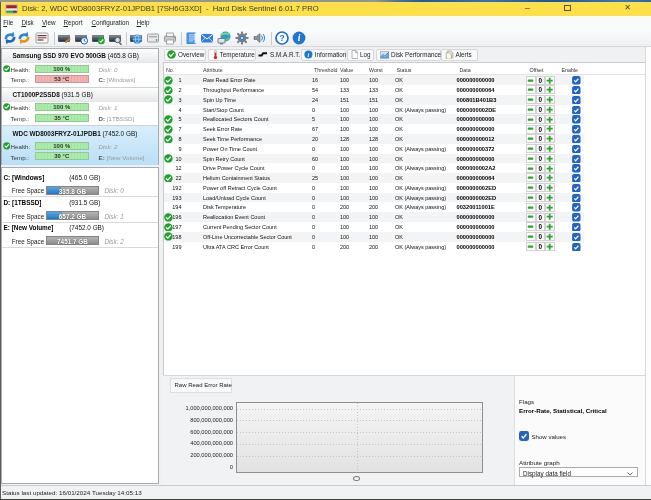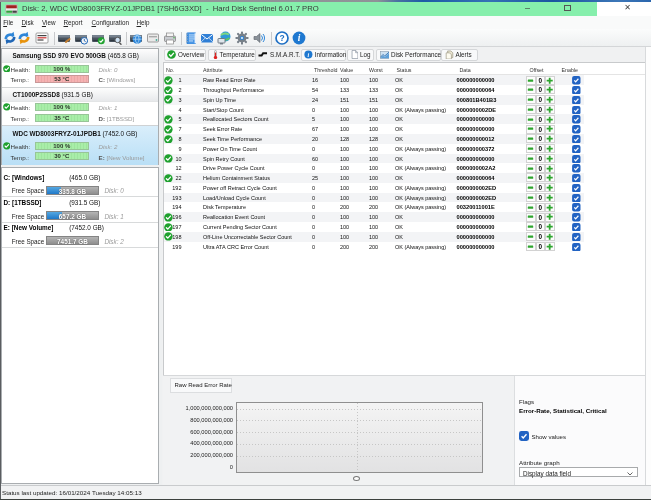--- a/index.html
+++ b/index.html
@@ -1,16 +1,16 @@
 <!DOCTYPE html>
 <html><head><meta charset="utf-8"><style>
 * {margin:0;padding:0;box-sizing:border-box}
 html,body {width:651px;height:500px;overflow:hidden;font-family:"Liberation Sans",sans-serif;background:#fff;position:relative}
 .strip {position:absolute;left:0;top:0;width:651px;height:2px;background:linear-gradient(to right,#97999d 0%,#8f9297 58%,#4a71a2 61%,#1d5ca6 65%,#3572b5 75%,#1a55a0 85%,#3d77b8 95%,#2b66ad 100%)}
-.titlebar {position:absolute;left:0;top:2px;width:597px;height:14px;background:#86efac}
+.titlebar {position:absolute;left:0;top:2px;width:651px;height:14px;background:#fde047}
 .title {position:absolute;left:22px;top:2.2px;font-size:7.7px;color:#3a3a3a}
 .wbtn {position:absolute;top:0;width:11px;height:12px;color:#444;font-size:9px;text-align:center;line-height:12px}
 .menubar {position:absolute;left:0;top:16px;width:651px;height:13px;background:#f9fafa}
 .mitem {position:absolute;top:2.8px;font-size:6.3px;color:#222}
 .toolbar {position:absolute;left:0;top:29px;width:651px;height:18px;background:linear-gradient(#fbfcfc,#eef0f1);border-bottom:1px solid #d4d6d8}
 .ti {position:absolute}
 .tsep {position:absolute;top:2.5px;width:1px;height:13px;background:#c8cacc}
 .sidebar {position:absolute;left:0;top:47px;width:162px;height:438px;background:#eef0f1}
 .diskpanel {position:absolute;left:1px;top:1px;width:158px;height:117px;background:#fff;border:1px solid #a9adb0}
 .dentry {position:absolute;left:0;width:156px;height:38.7px;border-bottom:1px solid #cfd2d4}

